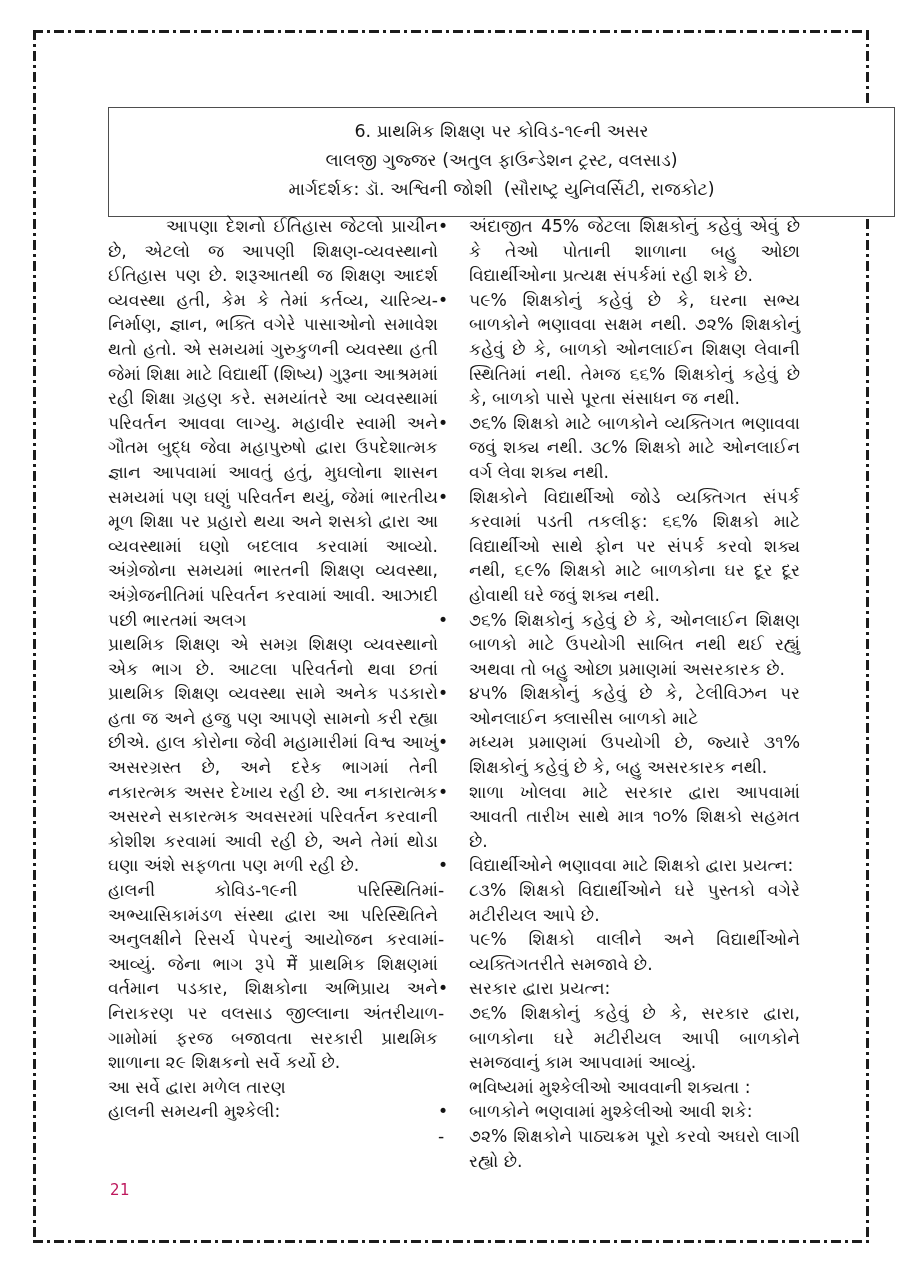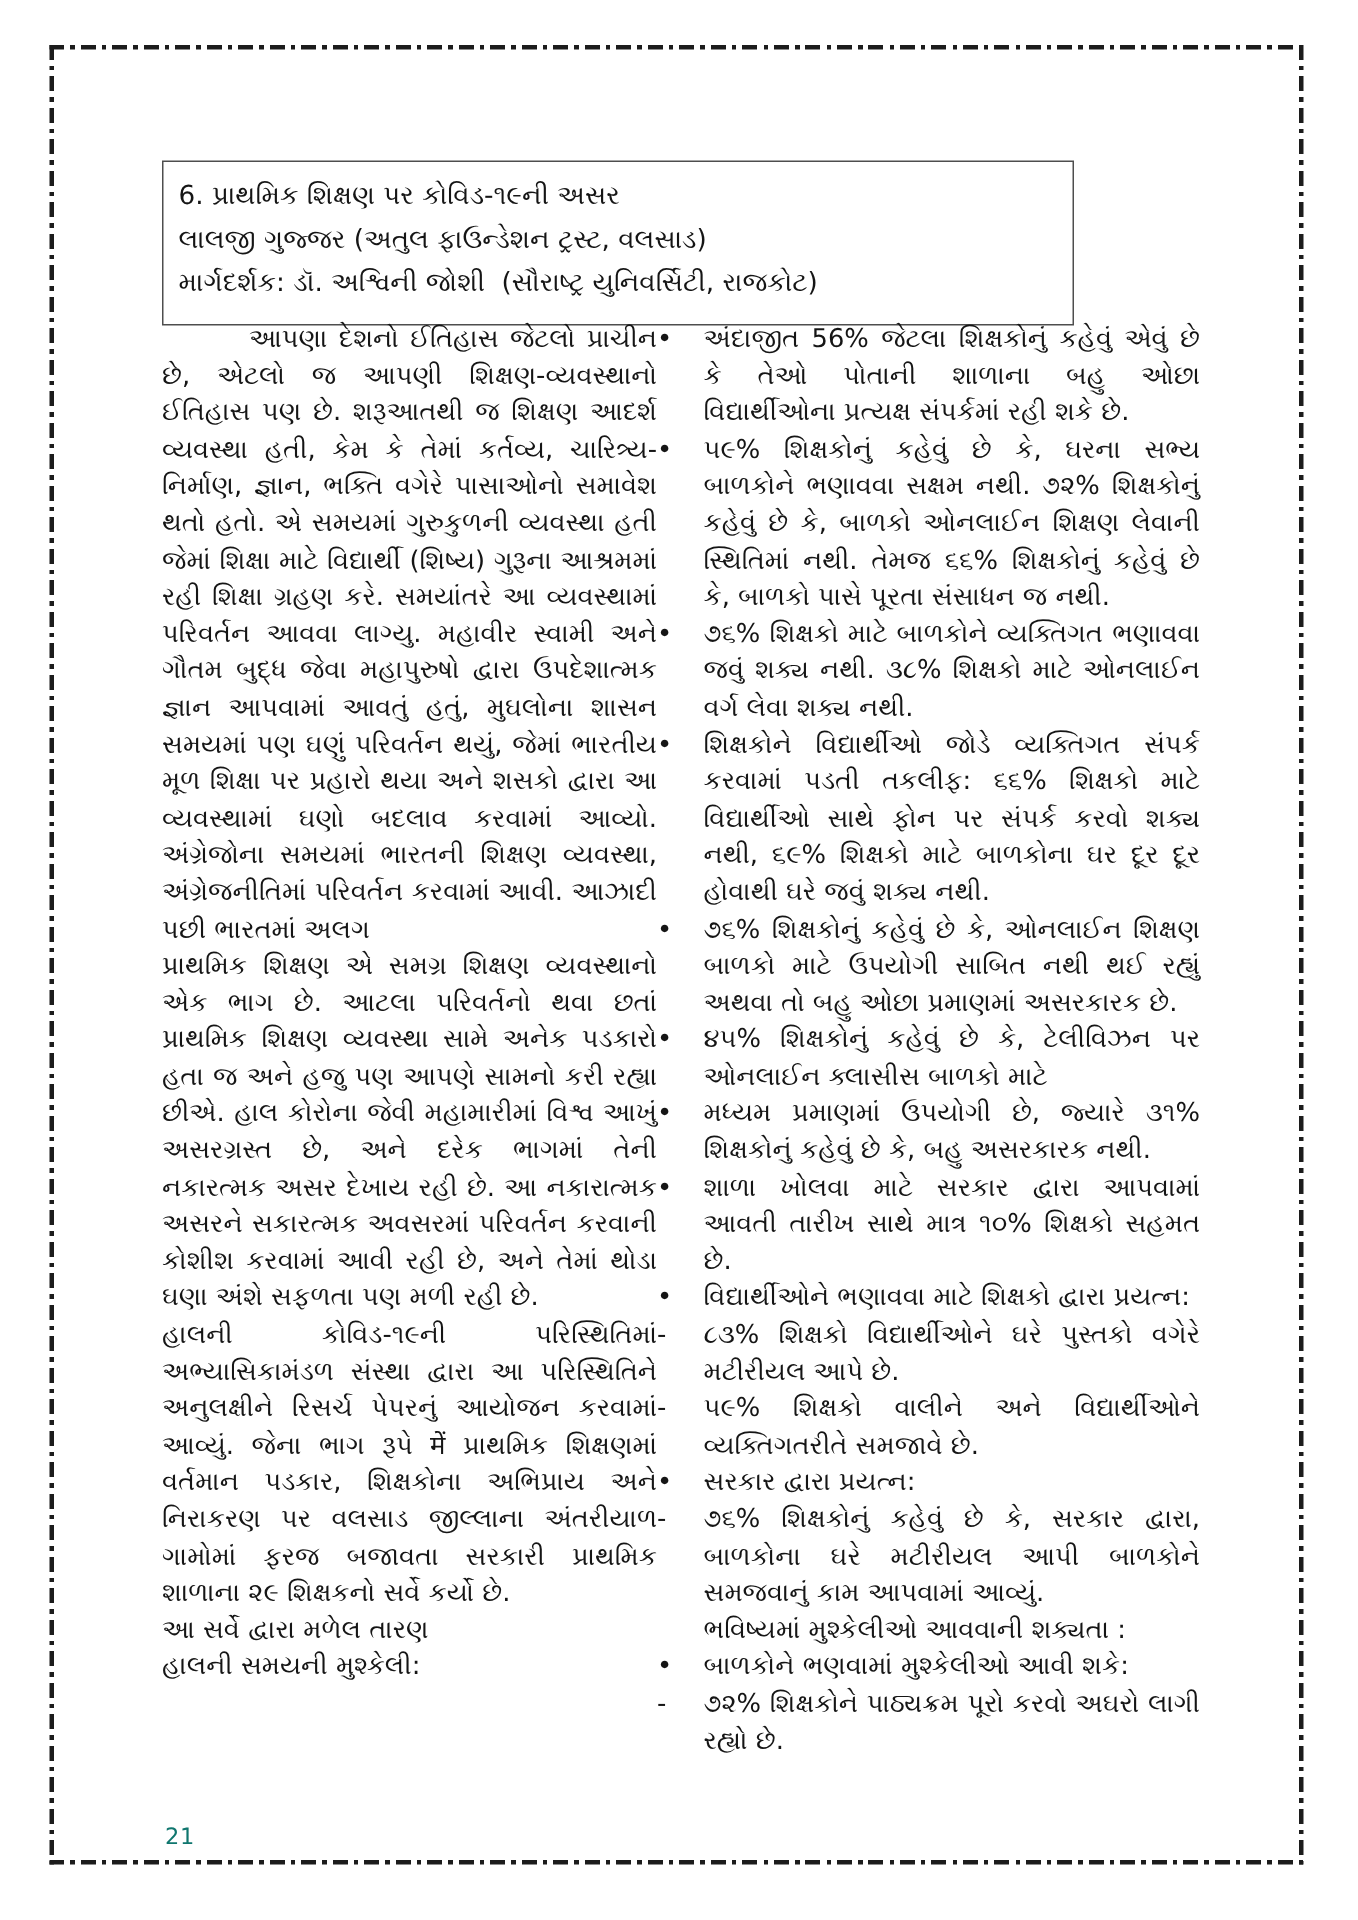--- a/index.html
+++ b/index.html
@@ -12,44 +12,44 @@
   .edge { position:absolute; }
   .edge.h { left:0; right:0; height:3px;
     background-image:repeating-linear-gradient(90deg,#1c1c1c 0 10px,transparent 10px 14px,#1c1c1c 14px 17px,transparent 17px 21px); }
   .edge.top { top:0; } .edge.bottom { bottom:0; }
   .edge.v { top:0; bottom:0; width:3px;
     background-image:repeating-linear-gradient(180deg,#1c1c1c 0 10px,transparent 10px 14px,#1c1c1c 14px 17px,transparent 17px 21px); }
   .edge.left { left:0; } .edge.right { right:0; }
 
   
   .header-box {
-    position:absolute; left:108px; top:107px; width:608px; box-sizing:border-box;
+    position:absolute; left:108px; top:107px; width:787px; box-sizing:border-box;
     border:1px solid #4e4e4e; background:#ffffff;
-    text-align:left; padding:9px 10px 12px;
+    text-align:center; padding:9px 10px 12px;
   }
   .header-box .line { font-size:17.5px; line-height:29px; white-space:pre-wrap; }
 
   
   .columns {
     position:absolute; left:108px; top:214px; width:692px;
     display:flex; gap:0;
     font-size:17.2px; line-height:24.6px; text-align:justify;
   }
   .col-left { width:330px; flex:none; }
   .col-right { flex:1; min-width:0; }
   .para { margin:0; }
   .para.indent { text-indent:58px; }
   .para.gap-top { margin-top:25px; }
   .item { display:flex; margin:0; }
   .item .marker { flex:none; width:31px; text-align:left; }
   .item .text { flex:1; min-width:0; text-align:justify; }
 
   .page-num {
     position:absolute; left:110px; top:1181px;
-    font-size:15px; letter-spacing:0.5px; color:#0f766e;margin-top:34px;
+    font-size:15px; letter-spacing:0.5px; color:#be185d;
   }
 </style>
 </head>
 <body>
 
 <div class="page">
 
   <div class="frame">
     <div class="edge h top"></div>
     <div class="edge h bottom"></div>
@@ -69,21 +69,21 @@
       <p class="para indent">આપણા દેશનો ઈતિહાસ જેટલો પ્રાચીન છે, એટલો જ આપણી શિક્ષણ-વ્યવસ્થાનો ઈતિહાસ પણ છે. શરૂઆતથી જ શિક્ષણ આદર્શ વ્યવસ્થા હતી, કેમ કે તેમાં કર્તવ્ય, ચારિત્ર્ય-નિર્માણ, જ્ઞાન, ભક્તિ વગેરે પાસાઓનો સમાવેશ થતો હતો. એ સમયમાં ગુરુકુળની વ્યવસ્થા હતી જેમાં શિક્ષા માટે વિદ્યાર્થી (શિષ્ય) ગુરૂના આશ્રમમાં રહી શિક્ષા ગ્રહણ કરે. સમયાંતરે આ વ્યવસ્થામાં પરિવર્તન આવવા લાગ્યુ. મહાવીર સ્વામી અને ગૌતમ બુદ્ધ જેવા મહાપુરુષો દ્વારા ઉપદેશાત્મક જ્ઞાન આપવામાં આવતું હતું, મુઘલોના શાસન સમયમાં પણ ઘણું પરિવર્તન થયું, જેમાં ભારતીય મૂળ શિક્ષા પર પ્રહારો થયા અને શસકો દ્વારા આ વ્યવસ્થામાં ઘણો બદલાવ કરવામાં આવ્યો. અંગ્રેજોના સમયમાં ભારતની શિક્ષણ વ્યવસ્થા, અંગ્રેજનીતિમાં પરિવર્તન કરવામાં આવી. આઝાદી પછી ભારતમાં અલગ</p>
       <p class="para">પ્રાથમિક શિક્ષણ એ સમગ્ર શિક્ષણ વ્યવસ્થાનો એક ભાગ છે. આટલા પરિવર્તનો થવા છતાં પ્રાથમિક શિક્ષણ વ્યવસ્થા સામે અનેક પડકારો હતા જ અને હજુ પણ આપણે સામનો કરી રહ્યા છીએ. હાલ કોરોના જેવી મહામારીમાં વિશ્વ આખું અસરગ્રસ્ત છે, અને દરેક ભાગમાં તેની નકારત્મક અસર દેખાય રહી છે. આ નકારાત્મક અસરને સકારત્મક અવસરમાં પરિવર્તન કરવાની કોશીશ કરવામાં આવી રહી છે, અને તેમાં થોડા ઘણા અંશે સફળતા પણ મળી રહી છે.</p>
       <p class="para">હાલની કોવિડ-૧૯ની પરિસ્થિતિમાં અભ્યાસિકામંડળ સંસ્થા દ્વારા આ પરિસ્થિતિને અનુલક્ષીને રિસર્ચ પેપરનું આયોજન કરવામાં આવ્યું. જેના ભાગ રૂપે में પ્રાથમિક શિક્ષણમાં વર્તમાન પડકાર, શિક્ષકોના અભિપ્રાય અને નિરાકરણ પર વલસાડ જીલ્લાના અંતરીયાળ ગામોમાં ફરજ બજાવતા સરકારી પ્રાથમિક શાળાના ૨૯ શિક્ષકનો સર્વે કર્યો છે.</p>
       <p class="para">આ સર્વે દ્વારા મળેલ તારણ</p>
       <p class="para">હાલની સમયની મુશ્કેલી:</p>
     </div>
 
     <div class="col-right">
       <div class="item">
         <span class="marker">•</span>
-        <span class="text">અંદાજીત 56% જેટલા શિક્ષકોનું કહેવું એવું છે કે તેઓ પોતાની શાળાના બહુ ઓછા વિદ્યાર્થીઓના પ્રત્યક્ષ સંપર્કમાં રહી શકે છે.</span>
+        <span class="text">અંદાજીત 45% જેટલા શિક્ષકોનું કહેવું એવું છે કે તેઓ પોતાની શાળાના બહુ ઓછા વિદ્યાર્થીઓના પ્રત્યક્ષ સંપર્કમાં રહી શકે છે.</span>
       </div>
       <div class="item">
         <span class="marker">•</span>
         <span class="text">૫૯% શિક્ષકોનું કહેવું છે કે, ઘરના સભ્ય બાળકોને ભણાવવા સક્ષમ નથી. ૭૨% શિક્ષકોનું કહેવું છે કે, બાળકો ઓનલાઈન શિક્ષણ લેવાની સ્થિતિમાં નથી. તેમજ ૬૬% શિક્ષકોનું કહેવું છે કે, બાળકો પાસે પૂરતા સંસાધન જ નથી.</span>
       </div>
       <div class="item">
         <span class="marker">•</span>
         <span class="text">૭૬% શિક્ષકો માટે બાળકોને વ્યક્તિગત ભણાવવા જવું શક્ય નથી. ૩૮% શિક્ષકો માટે ઓનલાઈન વર્ગ લેવા શક્ય નથી.</span>
       </div>
       <div class="item">

